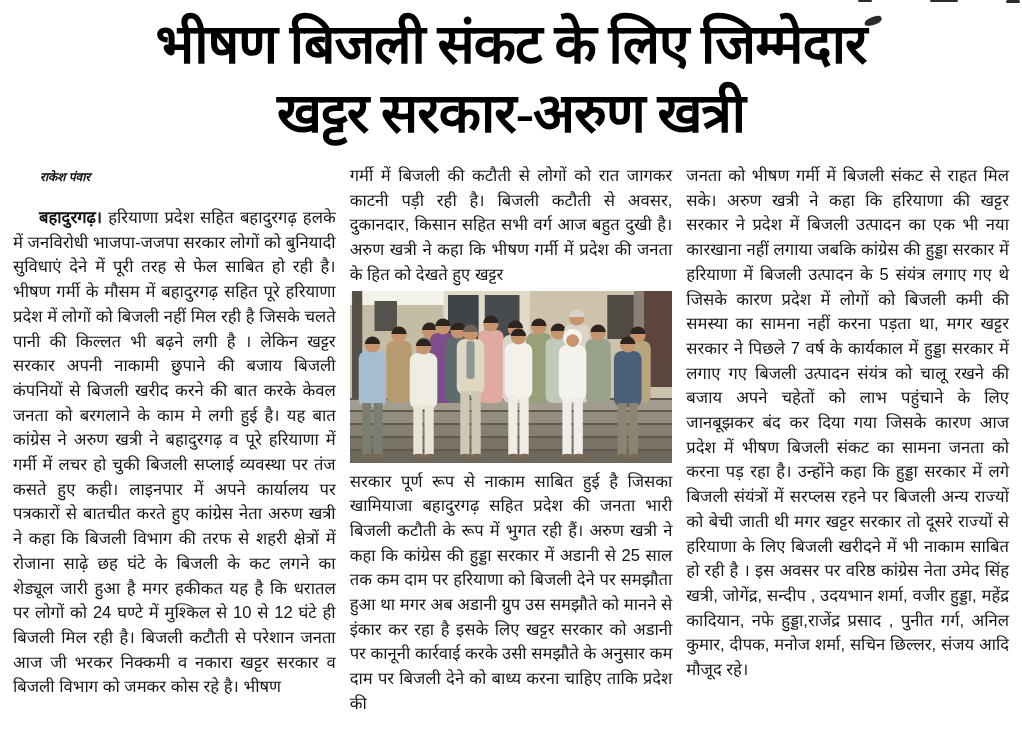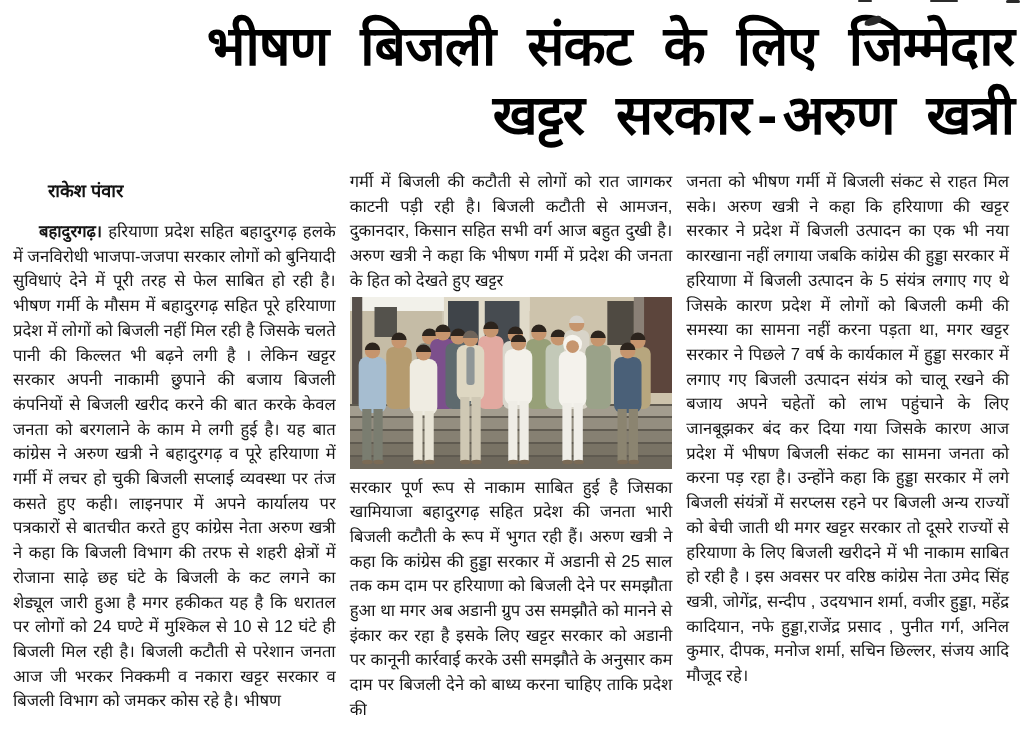--- a/index.html
+++ b/index.html
@@ -6,49 +6,50 @@
   .page{
     position:relative;
     width:1022px;height:736px;
     background:#ffffff;
     overflow:hidden;
     font-family:"Liberation Sans", sans-serif;
     color:#121212;
   }
   .crop-mark{position:absolute;background:#2b2b2b;border-radius:2px;}
   .headline{
-    margin:16px 8px 0 8px;
-    text-align:right;
+    margin:10px 8px 0 8px;
+    text-align:center;
     font-weight:700;
     color:#000;
     font-size:55px;
     line-height:69px;
     letter-spacing:-1px;
-    font-family:Liberation Mono, monospace;
+    font-family:Liberation Serif, serif;
   }
   .columns{
     display:flex;
     gap:14px;
     padding:0 13px;
     margin-top:16px;
   }
   .col{flex:1;min-width:0;}
   .body-text{
     margin:0;
     font-size:16.6px;
     line-height:24.7px;
     text-align:justify;
     color:#151515;
   }
   .byline{
-    margin:9px;
+    margin:1px;
     font-weight:700;
-    font-size:18px;
+    font-size:12px;
     line-height:25px;
     text-indent:26px;
+    font-style:italic;
   }
   .lead-para{text-indent:26px;margin-top:16px;}
   .lead{font-weight:700;}
   .photo-wrap{
     width:100%;
     height:172px;
     margin:3px 0 7px 0;
     line-height:0;
   }
   .photo-wrap svg{width:100%;height:100%;display:block;}
@@ -70,21 +71,21 @@
 
   <div class="columns">
 
     <div class="col">
       <p class="byline">राकेश पंवार</p>
       <p class="body-text lead-para"><span class="lead">बहादुरगढ़।</span>
          <span>हरियाणा प्रदेश सहित बहादुरगढ़ हलके में जनविरोधी भाजपा-जजपा सरकार लोगों को बुनियादी सुविधाएं देने में पूरी तरह से फेल साबित हो रही है। भीषण गर्मी के मौसम में बहादुरगढ़ सहित पूरे हरियाणा प्रदेश में लोगों को बिजली नहीं मिल रही है जिसके चलते पानी की किल्लत भी बढ़ने लगी है । लेकिन खट्टर सरकार अपनी नाकामी छुपाने की बजाय बिजली कंपनियों से बिजली खरीद करने की बात करके केवल जनता को  बरगलाने के काम मे लगी हुई है। यह बात कांग्रेस ने अरुण खत्री ने बहादुरगढ़ व पूरे हरियाणा में गर्मी में लचर हो चुकी बिजली सप्लाई व्यवस्था पर तंज कसते हुए कही। लाइनपार में अपने कार्यालय पर पत्रकारों से बातचीत करते हुए कांग्रेस नेता अरुण खत्री ने कहा कि बिजली विभाग की तरफ से शहरी क्षेत्रों में रोजाना साढ़े छह घंटे के बिजली के कट लगने का शेड्यूल जारी हुआ है मगर हकीकत यह है कि धरातल पर लोगों को 24 घण्टे में मुश्किल से 10 से 12 घंटे ही बिजली मिल रही है। बिजली कटौती से परेशान जनता आज जी भरकर निक्कमी व नकारा खट्टर सरकार व बिजली विभाग को जमकर कोस रहे है।  भीषण</span></p>
     </div>
 
     <div class="col">
-      <p class="body-text">गर्मी में बिजली की कटौती से लोगों को रात जागकर काटनी पड़ी रही है। बिजली कटौती से आमजन, दुकानदार, किसान सहित सभी वर्ग आज बहुत दुखी है। अरुण खत्री ने कहा कि भीषण गर्मी में प्रदेश की जनता के हित को देखते हुए खट्टर</p>
+      <p class="body-text">गर्मी में बिजली की कटौती से लोगों को रात जागकर काटनी पड़ी रही है। बिजली कटौती से अवसर, दुकानदार, किसान सहित सभी वर्ग आज बहुत दुखी है। अरुण खत्री ने कहा कि भीषण गर्मी में प्रदेश की जनता के हित को देखते हुए खट्टर</p>
       <div class="photo-wrap">
         <svg id="photo-svg" viewBox="0 0 316 172" preserveAspectRatio="none" xmlns="http://www.w3.org/2000/svg">
             <rect x="0" y="0" width="316" height="172" fill="#cfc7b4"></rect>
             <rect x="0" y="0" width="90" height="112" fill="#c5bca6"></rect>
             <rect x="0" y="0" width="316" height="14" fill="#f2f1ea"></rect>
             <rect x="2" y="0" width="10" height="112" fill="#57504a"></rect>
             <rect x="24" y="10" width="22" height="30" fill="#54524c"></rect>
             <rect x="92" y="0" width="84" height="72" fill="#e0dac9"></rect>
             <rect x="96" y="4" width="30" height="58" fill="#3f4449"></rect>
             <rect x="132" y="4" width="34" height="52" fill="#464b50"></rect>

